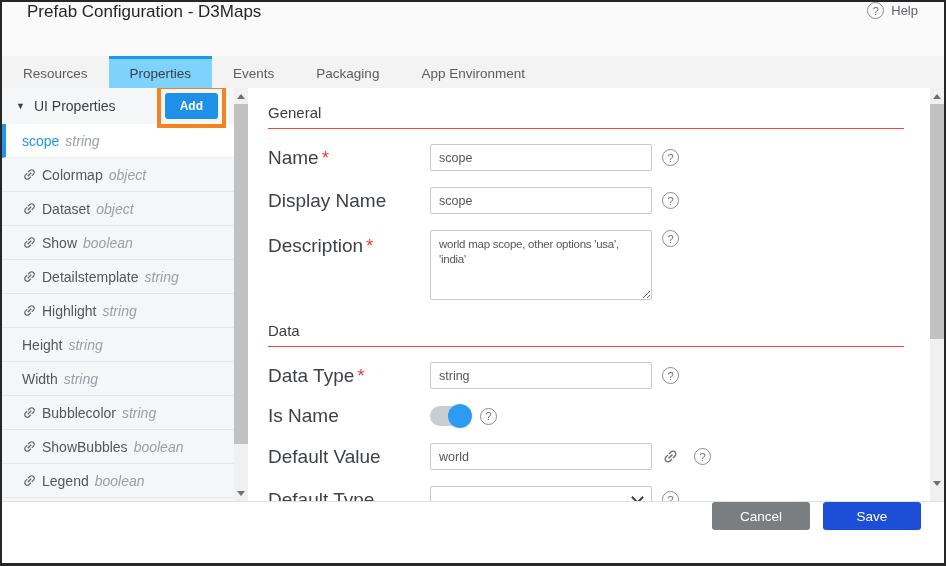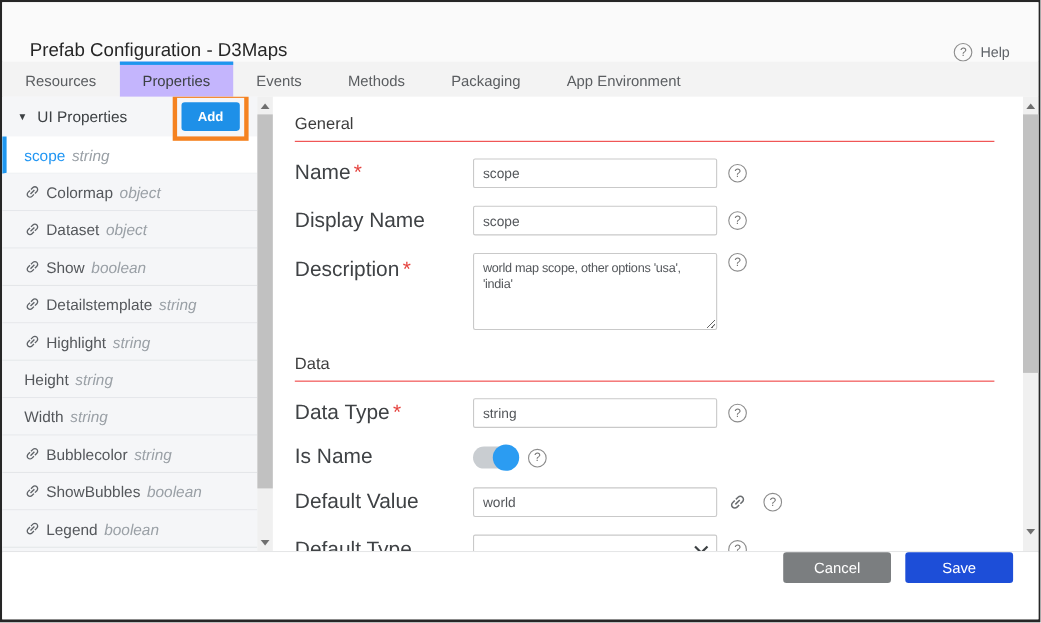--- a/index.html
+++ b/index.html
@@ -1,31 +1,31 @@
 <!DOCTYPE html>
 <html><head>
 <meta charset="utf-8">
 <style>
   html,body{margin:0;padding:0;background:#e9e9e9;font-family:"Liberation Sans",sans-serif;}
   .window{width:946px;height:566px;box-sizing:border-box;margin:0 auto;background:#fff;
     border:2px solid #262626;border-bottom-width:3px;display:flex;flex-direction:column;position:relative;}
 
   
-  .titlebar{flex:0 0 54px;background:#fafafa;display:flex;align-items:flex-end;justify-content:space-between;
+  .titlebar{flex:0 0 54px;background:#fafafa;display:flex;align-items:flex-start;justify-content:space-between;
     padding:0 26px 0 25px;}
   .title{font-size:17px;color:#262626;}
   .help{display:flex;align-items:center;gap:7px;color:#5f6368;font-size:13px;cursor:pointer;}
   .qicon{width:17px;height:17px;flex:0 0 17px;border:1px solid #8c8c8c;border-radius:50%;display:inline-flex;
     align-items:center;justify-content:center;font-size:11px;color:#757575;box-sizing:border-box;background:transparent;}
 
   
   .tabbar{flex:0 0 32px;background:#f3f3f3;display:flex;}
   .tab{padding:0 21px;display:flex;align-items:center;font-size:13.5px;color:#5a5d60;cursor:pointer;
     border-top:3px solid transparent;box-sizing:border-box;}
-  .tab.active{background:#c4b5fd;border-top-color:#1e96ee;color:#3c4043;}
+  .tab.active{background:#7dd3fc;border-top-color:#1e96ee;color:#3c4043;}
 
   
   .body{flex:1;display:flex;min-height:0;border-bottom:1px solid #dfe1e3;}
 
   
   .sidebar{flex:0 0 246px;width:246px;display:flex;background:#f5f6f8;}
   .side-inner{width:232px;display:flex;flex-direction:column;overflow:hidden;}
   .side-header{flex:0 0 36px;display:flex;align-items:center;padding:0 6px 0 14px;background:#f5f6f8;}
   .caret{font-size:9px;color:#3c4043;margin-right:9px;cursor:pointer;}
   .side-title{font-size:14px;color:#3c4043;flex:1;}
@@ -87,21 +87,20 @@
     <div class="help">
       <span class="qicon">?</span>
       <span>Help</span>
     </div>
   </div>
 
   <div class="tabbar">
       <div class="tab">Resources</div>
       <div class="tab active">Properties</div>
       <div class="tab">Events</div>
-      <div class="tab">Methods</div>
       <div class="tab">Packaging</div>
       <div class="tab">App Environment</div>
     </div>
 
   <div class="body">
 
     <div class="sidebar">
       <div class="side-inner">
         <div class="side-header">
           <span class="caret">▼</span>

